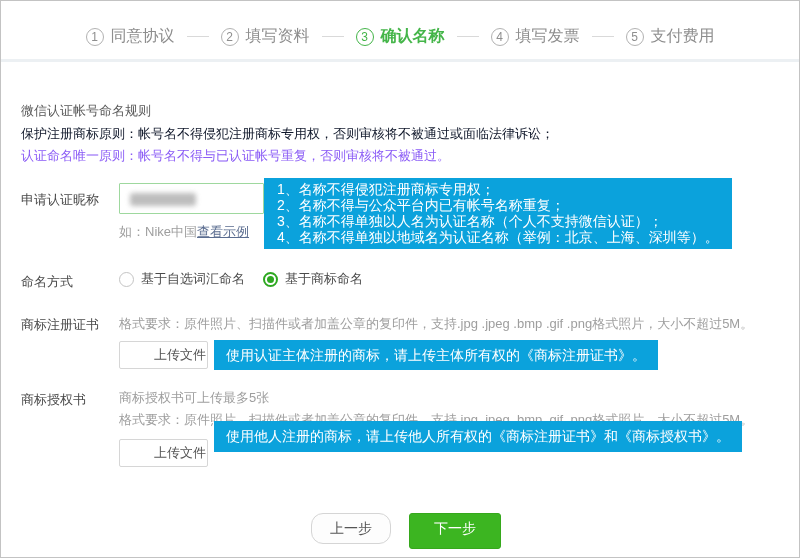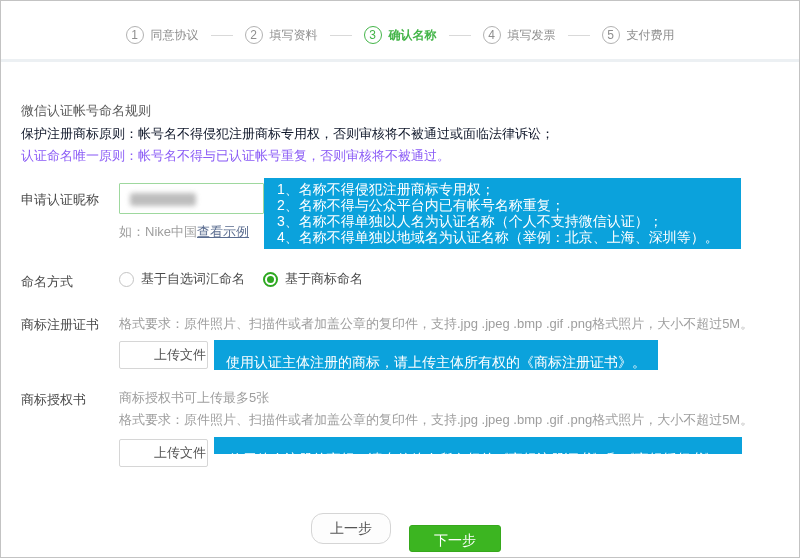--- a/index.html
+++ b/index.html
@@ -15,21 +15,21 @@
     position:absolute; top:25px; left:0; right:0;
     display:flex; justify-content:center; align-items:center;
   }
   .step { display:flex; align-items:center; }
   .step-circle {
     width:18px; height:18px; border-radius:50%;
     border:1px solid #b2b2b2; color:#8e8e8e;
     font-size:12px; line-height:16px; text-align:center;
     margin-right:7px; flex:0 0 auto;
   }
-  .step-label { color:#8e8e8e; font-size:12px;text-align:center; }
+  .step-label { color:#8e8e8e; font-size:16px;text-align:center; }
   .step.active .step-circle { border-color:#44b549; color:#44b549; }
   .step.active .step-label { color:#44b549; font-weight:bold; }
   .step-dash { width:22px; height:1px; background:#d9d9d9; margin:0 12px; }
   .header-divider {
     position:absolute; top:58px; left:0; width:100%; height:3px; background:#ecf0f3;
   }
   
   .rules-title   { position:absolute; left:20px; top:101px; color:#595959; }
   .rules-line1   { position:absolute; left:20px; top:124px; color:#0f172a; }
   .rules-line2   { position:absolute; left:20px; top:146px; color:#8b5cf6; }
@@ -40,21 +40,21 @@
     position:absolute; left:118px; top:182px; width:145px; height:31px;
     border:1px solid #9ed89e; background:#fff; border-radius:1px;
   }
   .nickname-blur {
     position:absolute; left:10px; top:9px; width:66px; height:13px;
     background:#adadad; border-radius:3px; filter:blur(2.5px); opacity:.8;
   }
   .tooltip { background:#0ba2dc; color:#fff; font-size:14px; white-space:nowrap; }
   .tooltip-nickname {
     position:absolute; left:263px; top:177px;
-    padding:3px 22px 4px 13px; line-height:16px;
+    padding:3px 13px 4px 13px; line-height:16px;
   }
   .nickname-hint { position:absolute; left:118px; top:222px; color:#9e9e9e; }
   .hint-link { color:#5b6d90; text-decoration:underline; cursor:pointer; }
   
   .radio-option { position:absolute; top:269px; display:flex; align-items:center; cursor:pointer; }
   .radio-opt-1 { left:118px; }
   .radio-opt-2 { left:262px; }
   .radio-circle {
     width:15px; height:15px; border-radius:50%;
     border:1px solid #c4c4c4; background:#fff; margin-right:7px;
@@ -63,31 +63,31 @@
   .radio-circle.selected { border:2px solid #2ea821; }
   .radio-dot { width:7px; height:7px; border-radius:50%; background:#2ea821; }
   .radio-label { color:#4a4a4a; }
   
   .format-text { position:absolute; left:118px; color:#9e9e9e; }
   .upload-btn {
     position:absolute; left:118px; width:89px; height:28px;
     background:#fff; border:1px solid #d6d6d6; border-radius:2px;
     color:#555; font-size:13px; text-align:center; line-height:26px; cursor:pointer;padding-left:33px;
   }
-  .tooltip-bar { position:absolute; left:213px; padding:7px 12px; }
+  .tooltip-bar { position:absolute; left:213px; padding:0 12px; }
   
   .btn-prev {
     position:absolute; left:310px; top:512px; width:80px; height:31px;
     background:#fdfdfd; border:1px solid #d5d5d5; border-radius:12px;
     color:#555; text-align:center; line-height:29px; cursor:pointer; font-size:14px;
   }
   .btn-next {
-    position:absolute; left:408px; top:512px; width:92px; height:27px;
+    position:absolute; left:408px; top:512px; width:92px; height:36px;
     background:#3cb521; border:1px solid #36a81c; border-radius:3px;
-    color:#fff; text-align:center; line-height:29px; cursor:pointer; font-size:14px;margin-top:12px;
+    color:#fff; text-align:center; line-height:29px; cursor:pointer; font-size:14px;
   }
 </style>
 </head>
 <body>
 
 <div class="page">
 
   <div class="stepper">
     <div class="step">
       <span class="step-circle">1</span>
@@ -148,18 +148,18 @@
 
   <div class="field-label" style="top:315px;">商标注册证书</div>
   <div class="format-text" style="top:314px;">格式要求：原件照片、扫描件或者加盖公章的复印件，支持.jpg .jpeg .bmp .gif .png格式照片，大小不超过5M。</div>
   <div class="upload-btn" style="top:340px;">上传文件</div>
   <div class="tooltip tooltip-bar" style="top:339px; height:30px; line-height:30px;">使用认证主体注册的商标，请上传主体所有权的《商标注册证书》。</div>
 
   <div class="field-label" style="top:390px;">商标授权书</div>
   <div class="format-text" style="top:388px;">商标授权书可上传最多5张</div>
   <div class="format-text" style="top:410px;">格式要求：原件照片、扫描件或者加盖公章的复印件，支持.jpg .jpeg .bmp .gif .png格式照片，大小不超过5M。</div>
   <div class="upload-btn" style="top:438px;">上传文件</div>
-  <div class="tooltip tooltip-bar" style="top:436px; height:17px; line-height:31px;font-style:italic;">使用他人注册的商标，请上传他人所有权的《商标注册证书》和《商标授权书》。</div>
+  <div class="tooltip tooltip-bar" style="top:420px; height:31px; line-height:31px;">使用他人注册的商标，请上传他人所有权的《商标注册证书》和《商标授权书》。</div>
 
   <div class="btn-prev">上一步</div>
   <div class="btn-next">下一步</div>
 
 </div>
 
 </body></html>

